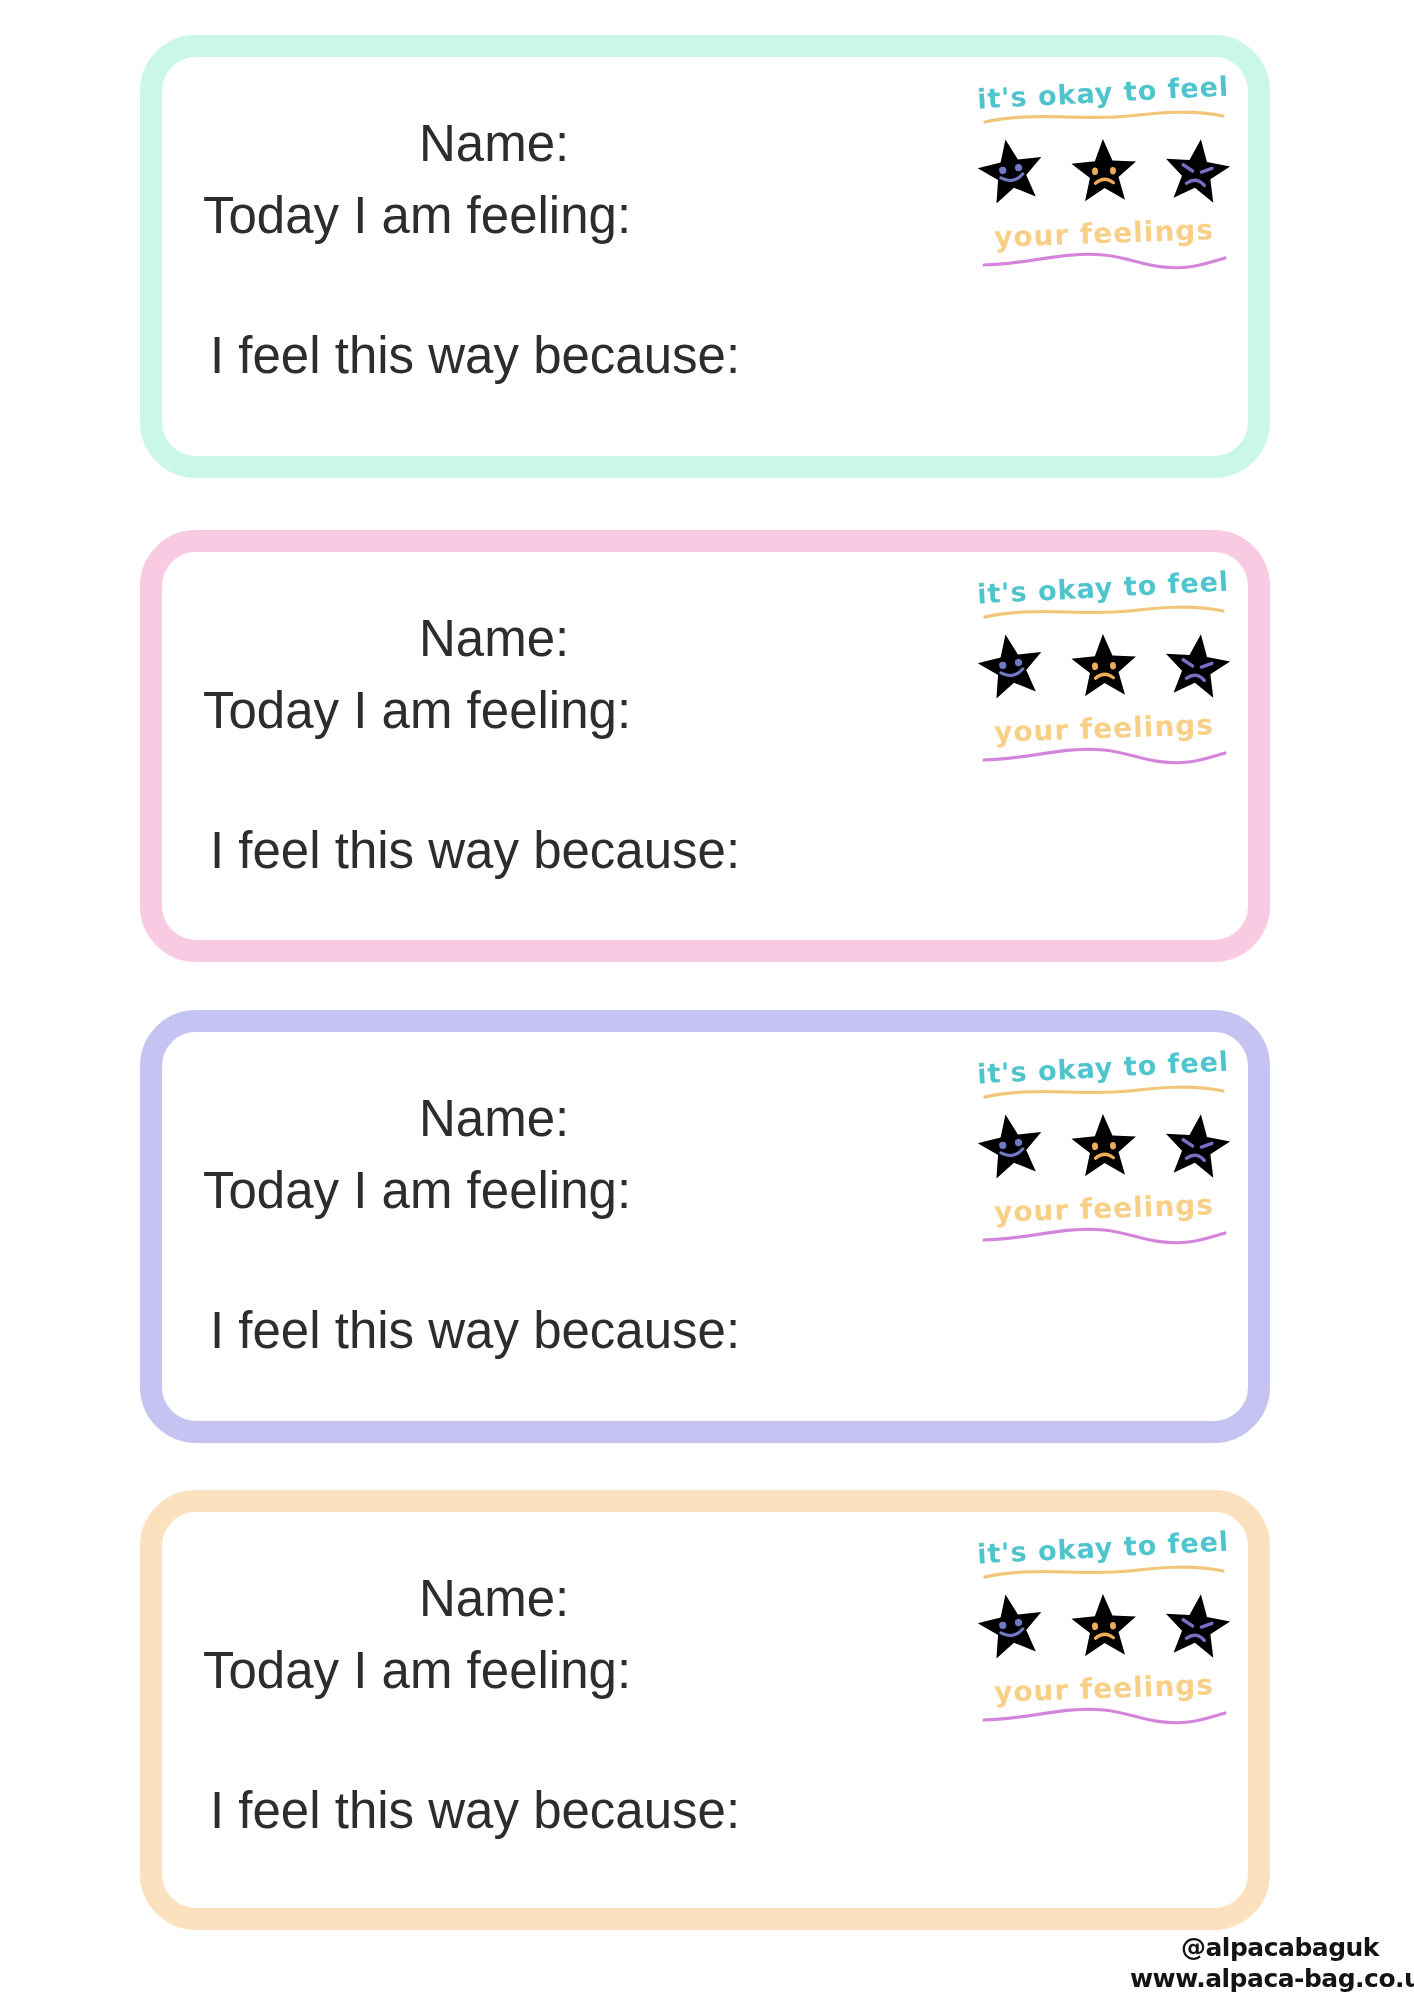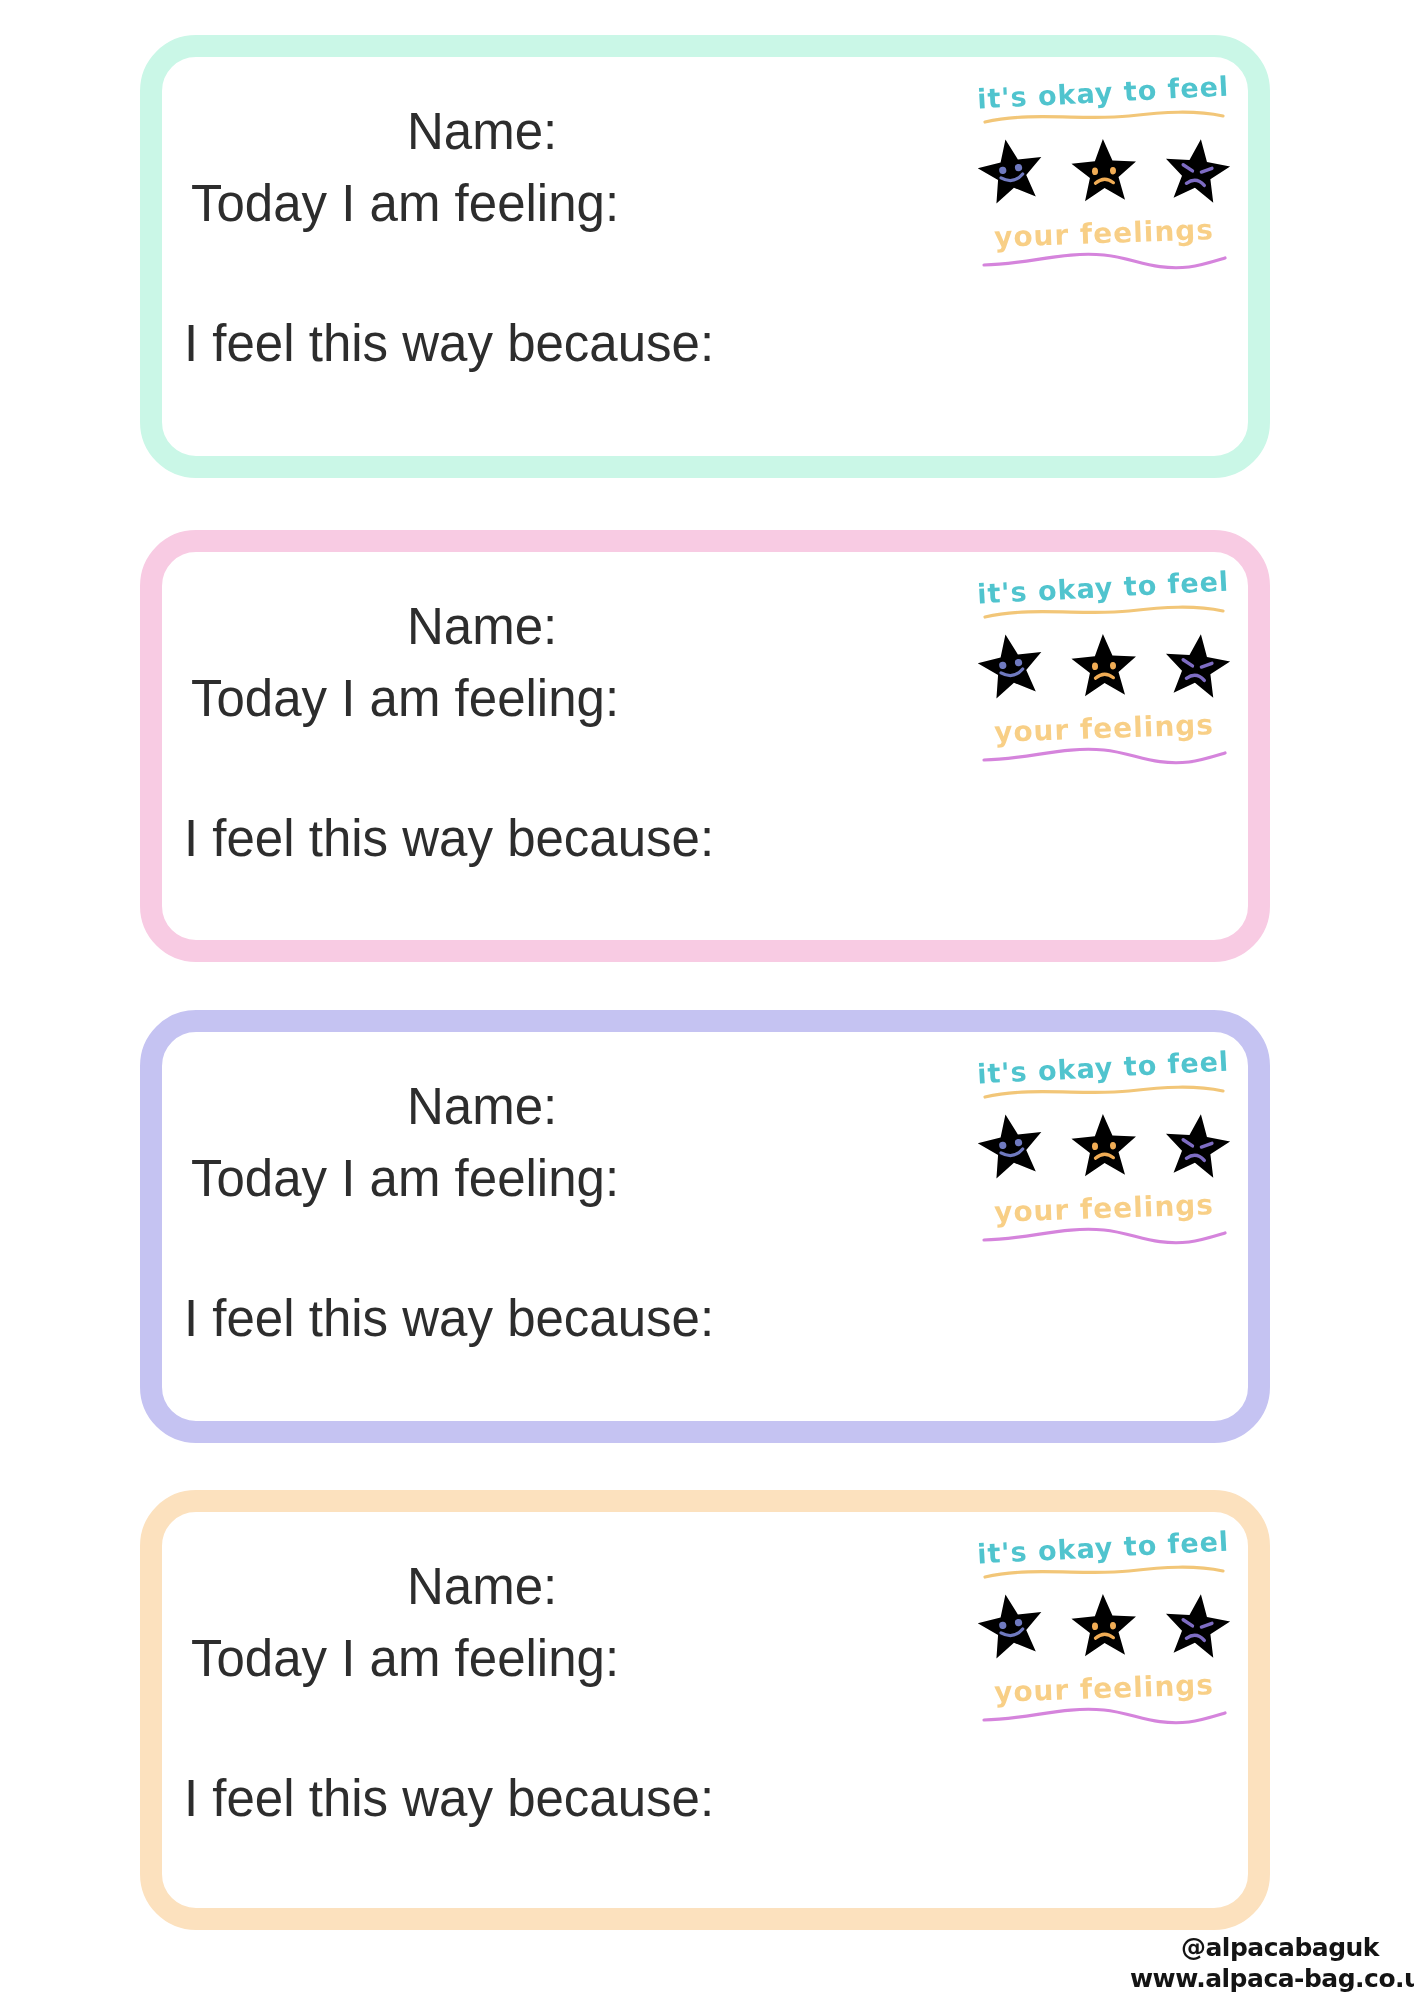--- a/index.html
+++ b/index.html
@@ -12,25 +12,25 @@
   .card{
     position:absolute;left:140px;width:1130px;
     box-sizing:border-box;background:#FFFFFF;
     border:22px solid #ccc;border-radius:56px;
   }
   .card.c0{top:35px;height:443px;}
   .card.c1{top:530px;height:432px;}
   .card.c2{top:1010px;height:433px;}
   .card.c3{top:1490px;height:440px;}
 
-  .card p{margin:4px;position:absolute;line-height:1.2;
+  .card p{margin:16px;position:absolute;line-height:1.2;
     color:var(--page-text,#2D2D2D);font-size:51px;font-weight:400;}
   .card .name{left:241px;top:40px;}
   .card .today{left:25px;top:112px;text-align:right;}
-  .card .because{left:18px;top:252px;}
+  .card .because{left:32px;top:252px;}
 
   
   .logo{
     position:absolute;top:20px;right:2px;width:285px;
     display:flex;flex-direction:column;align-items:center;
   }
   .tag-top{
     font-family:"DejaVu Sans",sans-serif;font-weight:700;
     font-size:27px;letter-spacing:1px;white-space:nowrap;
     color:var(--logo-tagline-top,#50C4CE);transform:rotate(-3deg);

